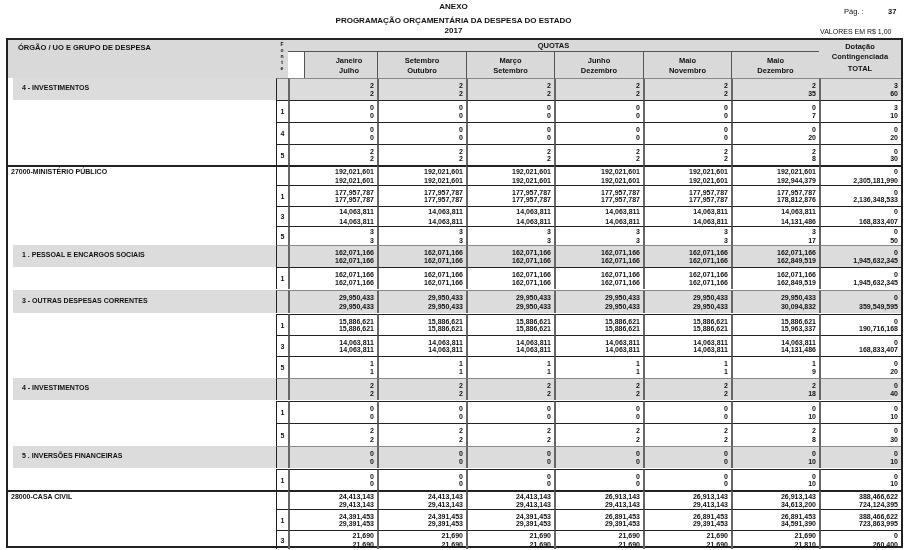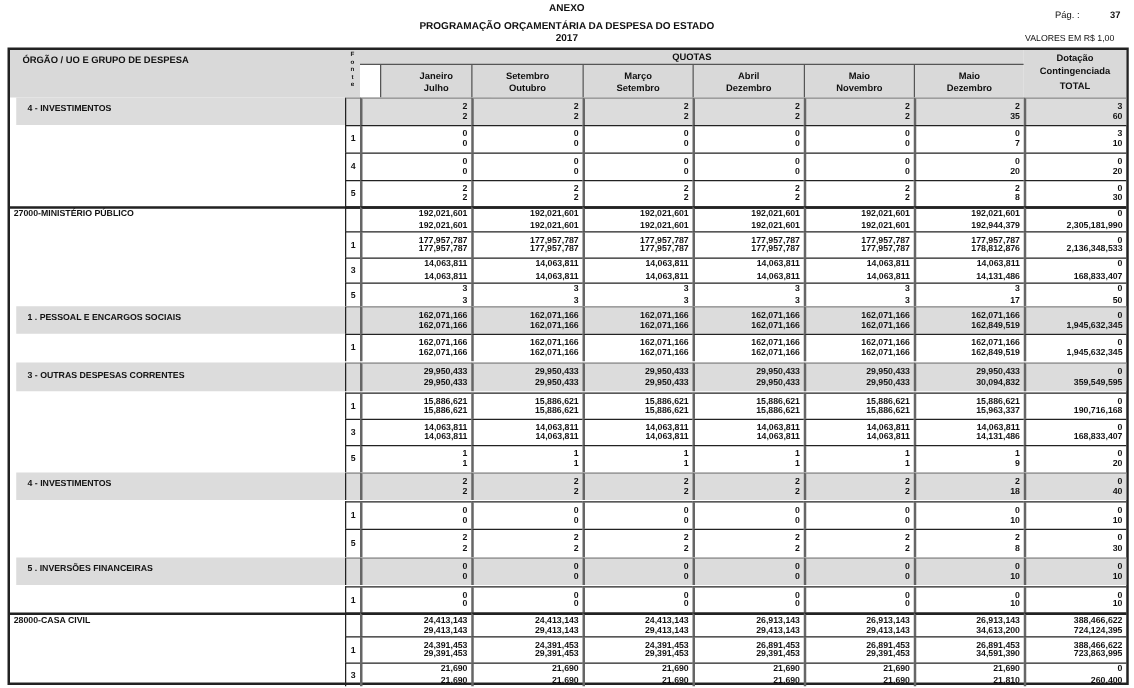--- a/index.html
+++ b/index.html
@@ -43,21 +43,21 @@
       </div>
       <div class="cell hcell" style="left: 369px; top: 12px; width: 89px; height: 26px; padding-top: 4px; border-left: 1px solid rgb(85, 85, 85);">
         <div>Setembro</div>
         <div>Outubro</div>
       </div>
       <div class="cell hcell" style="left: 458px; top: 12px; width: 88px; height: 26px; padding-top: 4px; border-left: 1px solid rgb(85, 85, 85);">
         <div>Março</div>
         <div>Setembro</div>
       </div>
       <div class="cell hcell" style="left: 546px; top: 12px; width: 89px; height: 26px; padding-top: 4px; border-left: 1px solid rgb(85, 85, 85);">
-        <div>Abril</div>
+        <div>Junho</div>
         <div>Dezembro</div>
       </div>
       <div class="cell hcell" style="left: 635px; top: 12px; width: 88px; height: 26px; padding-top: 4px; border-left: 1px solid rgb(85, 85, 85);">
         <div>Maio</div>
         <div>Novembro</div>
       </div>
       <div class="cell hcell" style="left: 723px; top: 12px; width: 88px; height: 26px; padding-top: 4px; border-left: 1px solid rgb(85, 85, 85);">
         <div>Maio</div>
         <div>Dezembro</div>
       </div>

